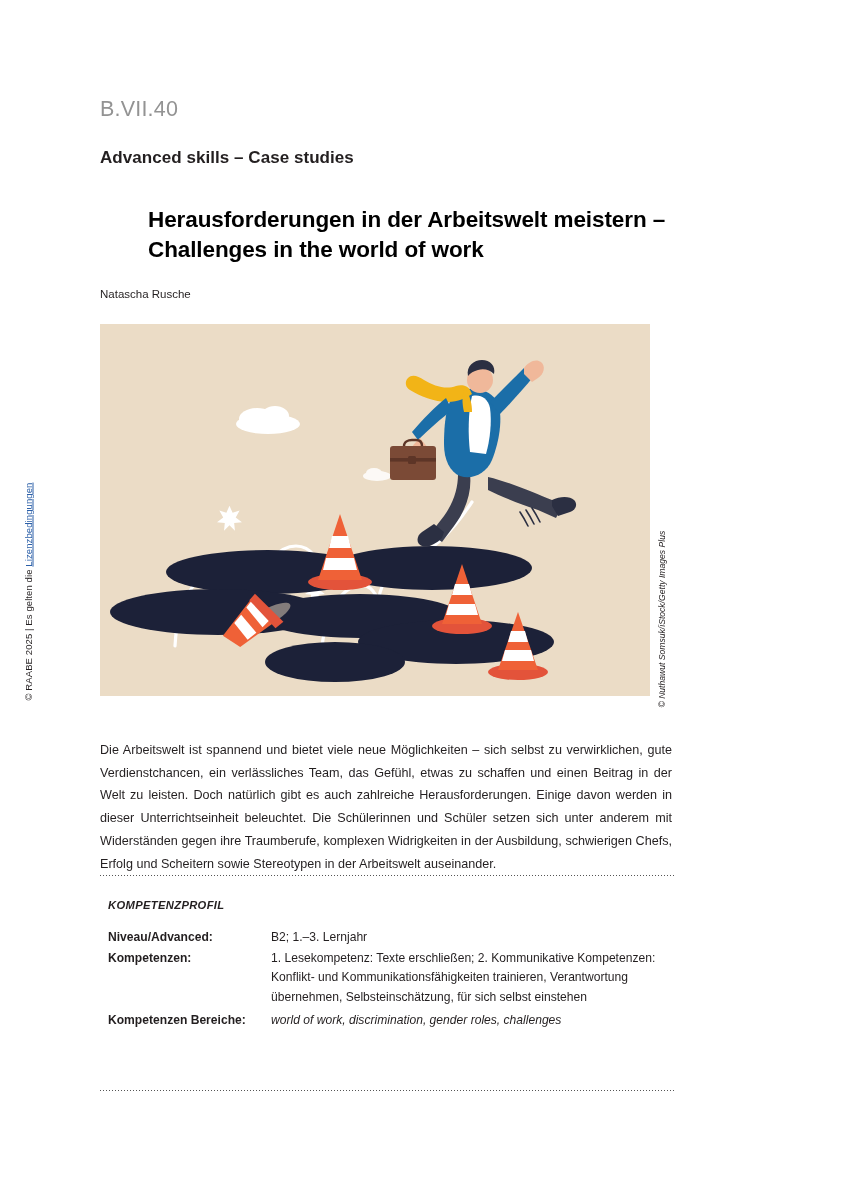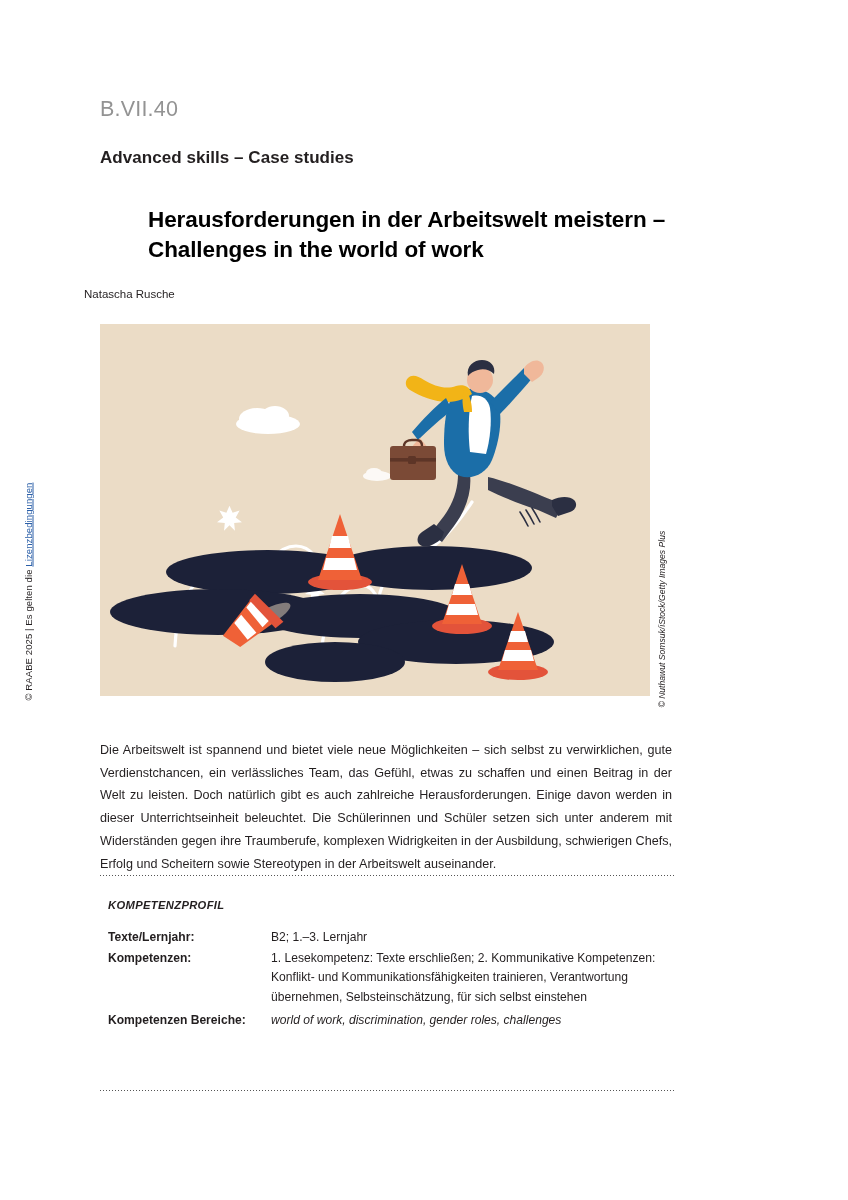--- a/index.html
+++ b/index.html
@@ -95,21 +95,21 @@
     width: 580px;
     font-size: 22.5px;
     font-weight: bold;
     line-height: 1.33;
     color: #000000;
     letter-spacing: -0.1px;
     margin-left: 48px;
   }
   .author-line {
     position: absolute;
-    left: 84px;
+    left: 100px;
     top: 288px;
     font-size: 11.5px;
     color: #231f20;
   }
 
   
   .illustration {
     position: absolute;
     left: 100px;
     top: 324px;
@@ -303,21 +303,21 @@
 
   <p class="body-text">Die Arbeitswelt ist spannend und bietet viele neue Möglichkeiten – sich selbst zu verwirklichen, gute Verdienstchancen, ein verlässliches Team, das Gefühl, etwas zu schaffen und einen Beitrag in der Welt zu leisten. Doch natürlich gibt es auch zahlreiche Herausforderungen. Einige davon werden in dieser Unterrichtseinheit beleuchtet. Die Schülerinnen und Schüler setzen sich unter anderem mit Widerständen gegen ihre Traumberufe, komplexen Widrigkeiten in der Ausbildung, schwierigen Chefs, Erfolg und Scheitern sowie Stereotypen in der Arbeitswelt auseinander.</p>
 
   <div class="rule rule-top"></div>
   <div class="rule rule-bottom"></div>
 
   <div class="profile-title">KOMPETENZPROFIL</div>
   <table class="profile-table">
     <tbody>
       <tr>
-        <td class="label">Texte/Lernjahr:</td>
+        <td class="label">Niveau/Advanced:</td>
         <td class="value">B2; 1.–3. Lernjahr</td>
       </tr>
       <tr>
         <td class="label">Kompetenzen:</td>
         <td class="value">1. Lesekompetenz: Texte erschließen; 2. Kommunikative Kompetenzen: Konflikt- und Kommunikationsfähigkeiten trainieren, Verantwortung übernehmen, Selbsteinschätzung, für sich selbst einstehen</td>
       </tr>
       <tr class="topics">
         <td class="label">Kompetenzen Bereiche:</td>
         <td class="value">world of work, discrimination, gender roles, challenges</td>
       </tr>

